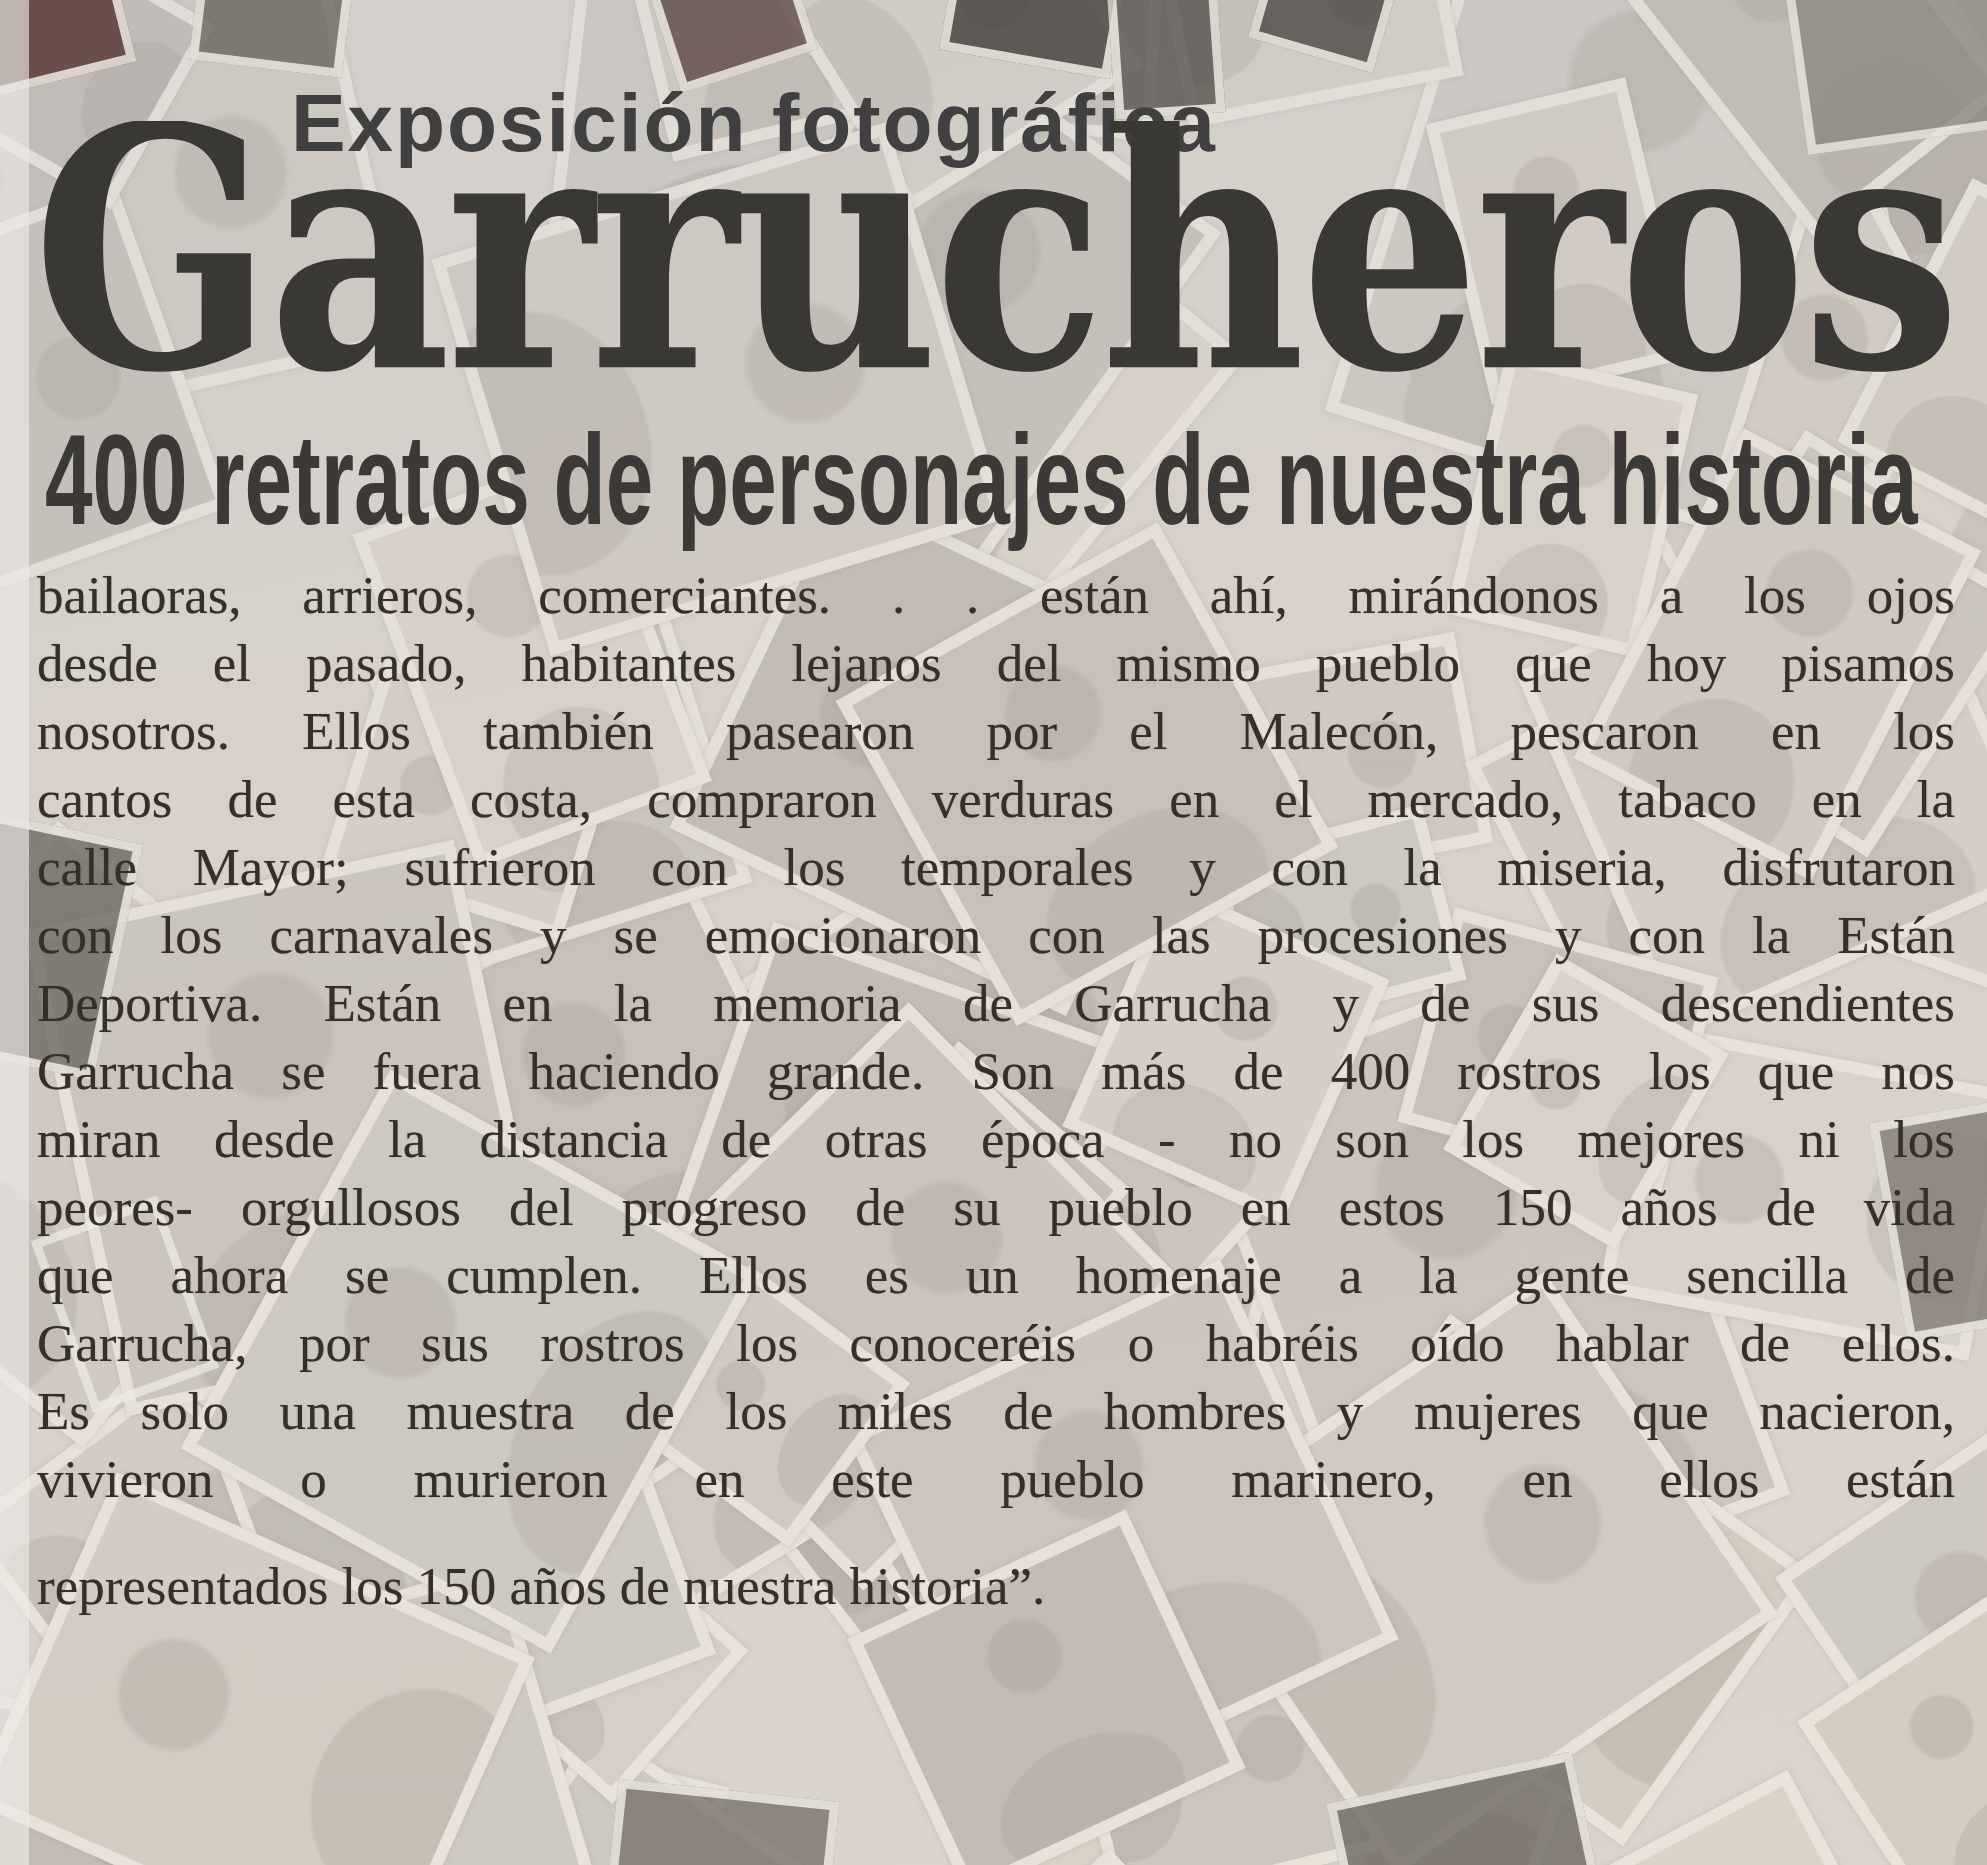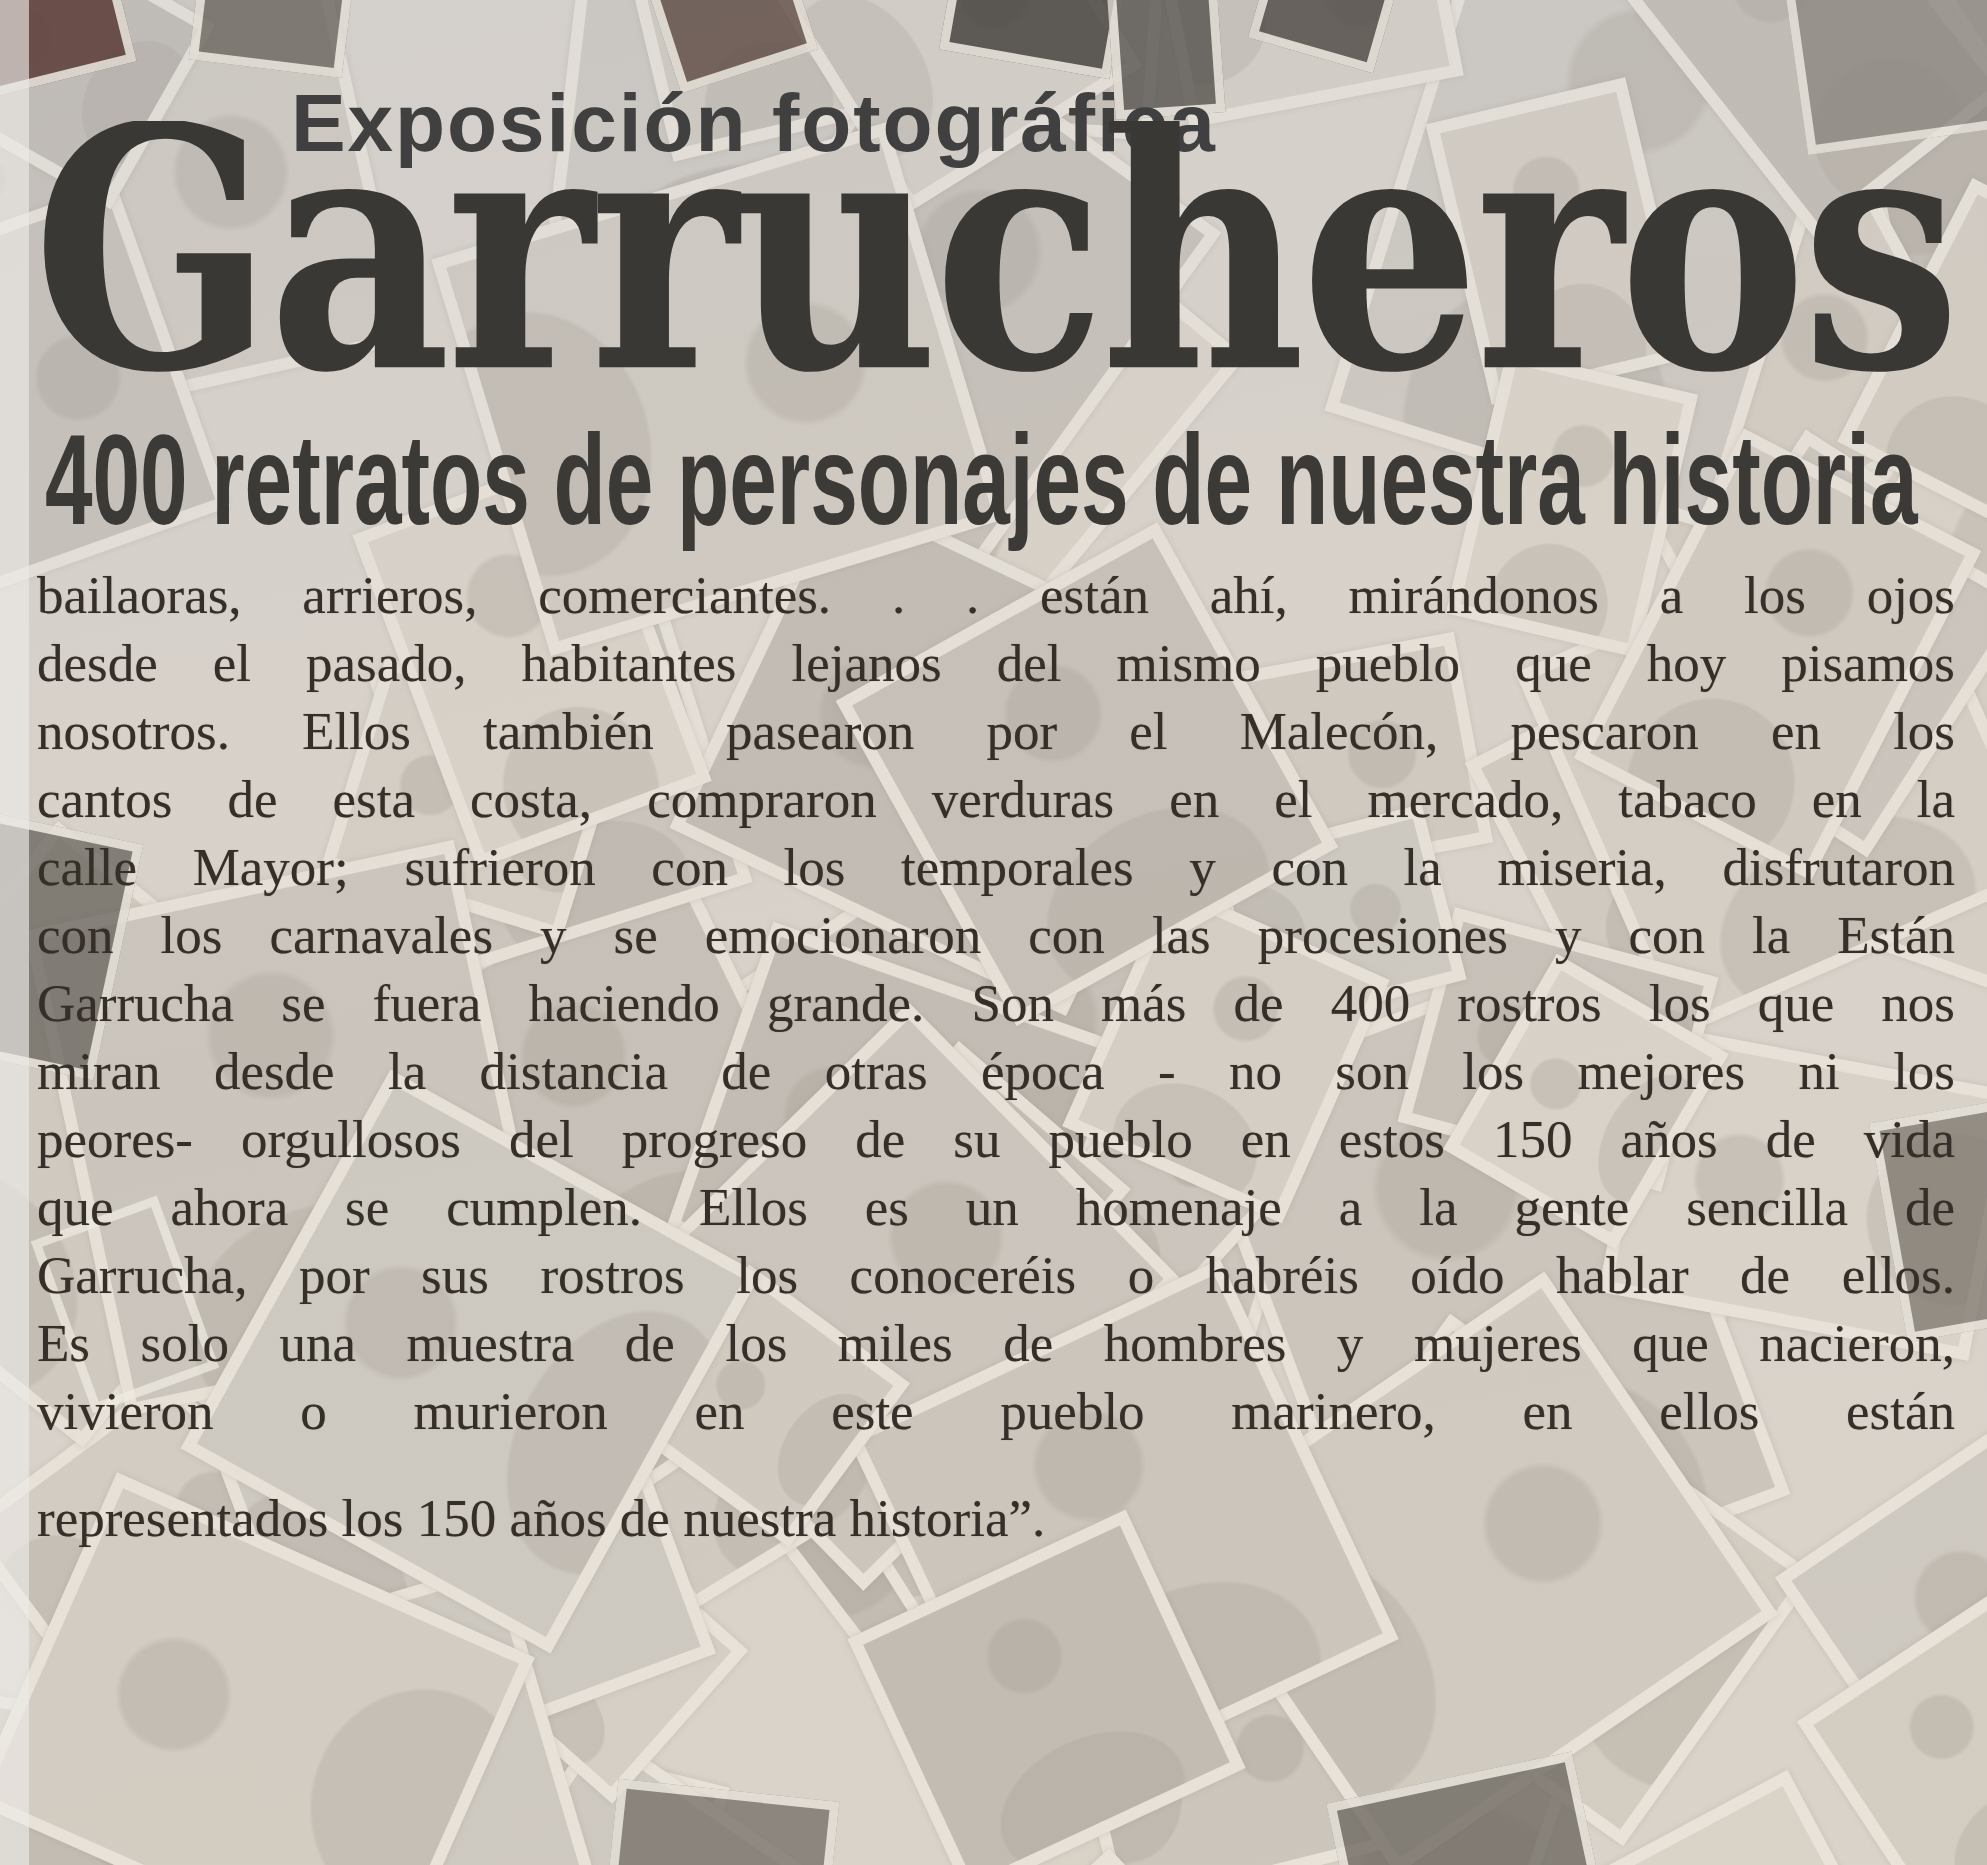--- a/index.html
+++ b/index.html
@@ -179,20 +179,21 @@
       <text x="4" y="112" font-size="132" textLength="1930" lengthAdjust="spacingAndGlyphs" fill="#3c3a37">400 retratos de personajes de nuestra historia</text>
     </svg>
 
     <div id="bodytext">
       <div class="bline">bailaoras, arrieros, comerciantes. . . están ahí, mirándonos a los ojos</div>
       <div class="bline">desde el pasado, habitantes lejanos del mismo pueblo que hoy pisamos</div>
       <div class="bline">nosotros. Ellos también pasearon por el Malecón, pescaron en los</div>
       <div class="bline">cantos de esta costa, compraron verduras en el mercado, tabaco en la</div>
       <div class="bline">calle Mayor; sufrieron con los temporales y con la miseria, disfrutaron</div>
       <div class="bline">con los carnavales y se emocionaron con las procesiones y con la Están</div>
+      <div class="bline">Deportiva. Están en la memoria de Garrucha y de sus descendientes</div>
       <div class="bline">Garrucha se fuera haciendo grande. Son más de 400 rostros los que nos</div>
       <div class="bline">miran desde la distancia de otras época - no son los mejores ni los</div>
       <div class="bline">peores- orgullosos del progreso de su pueblo en estos 150 años de vida</div>
       <div class="bline">que ahora se cumplen. Ellos es un homenaje a la gente sencilla de</div>
       <div class="bline">Garrucha, por sus rostros los conoceréis o habréis oído hablar de ellos.</div>
       <div class="bline">Es solo una muestra de los miles de hombres y mujeres que nacieron,</div>
       <div class="bline">vivieron o murieron en este pueblo marinero, en ellos están</div>
       <div class="bline last">representados los 150 años de nuestra historia”.</div>
     </div>
 

